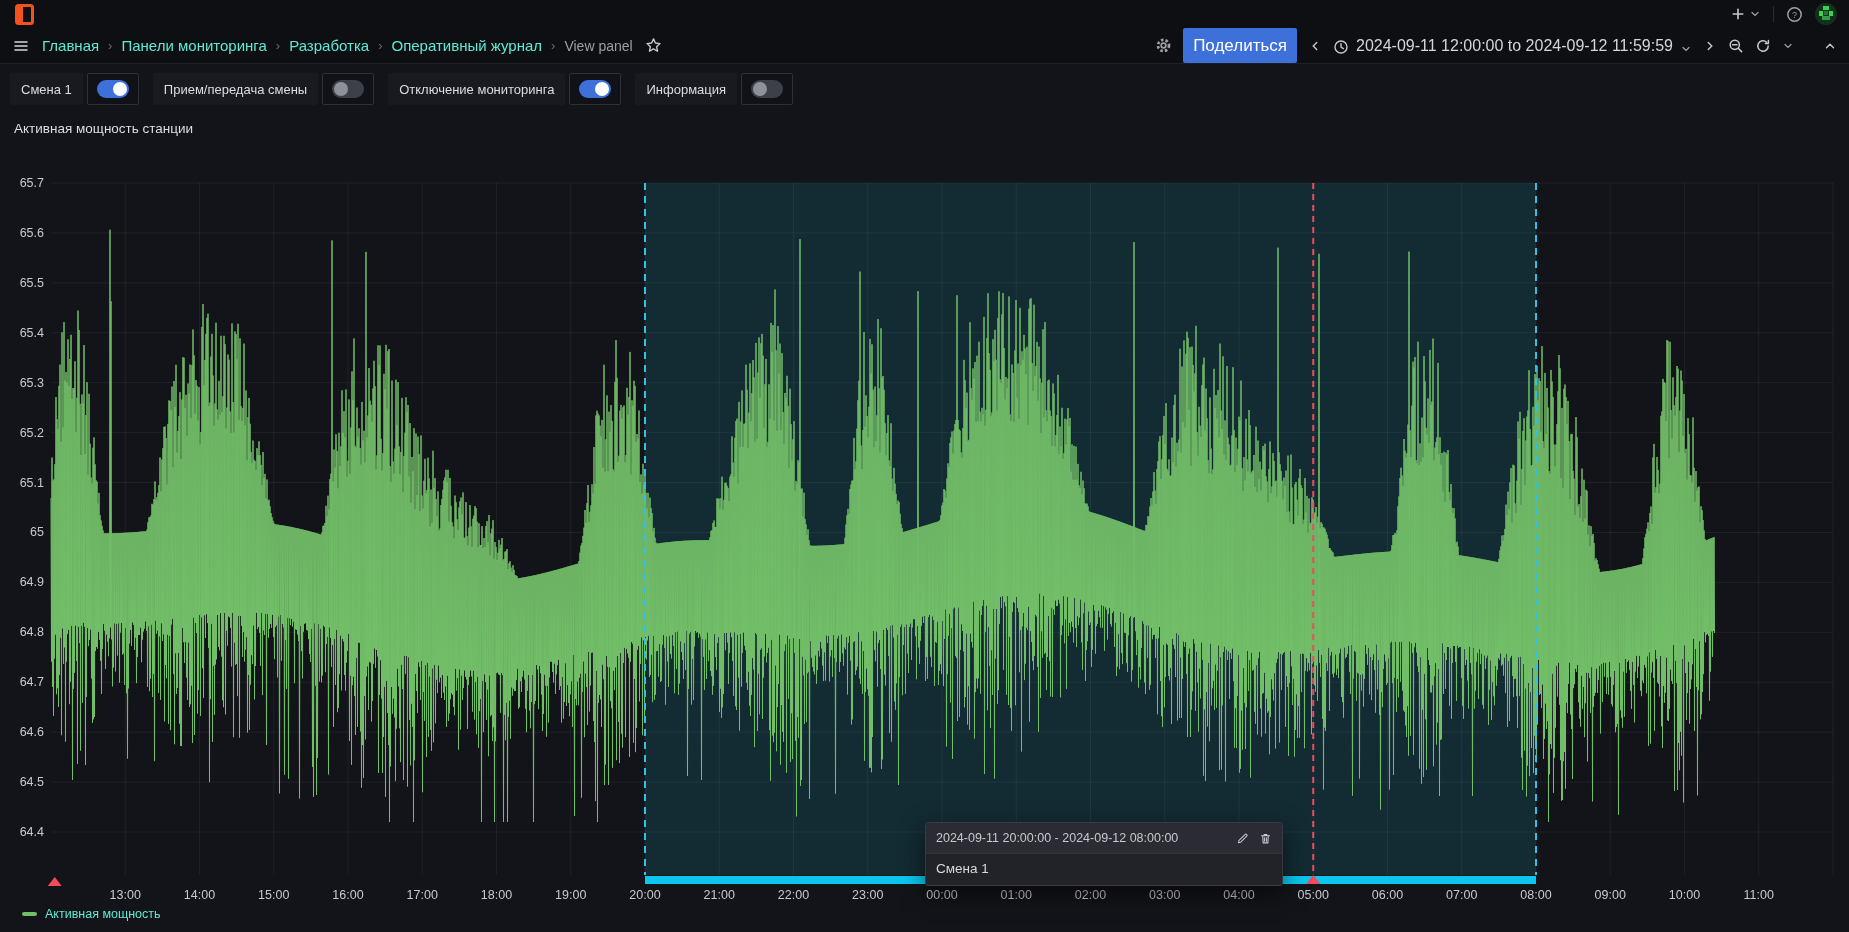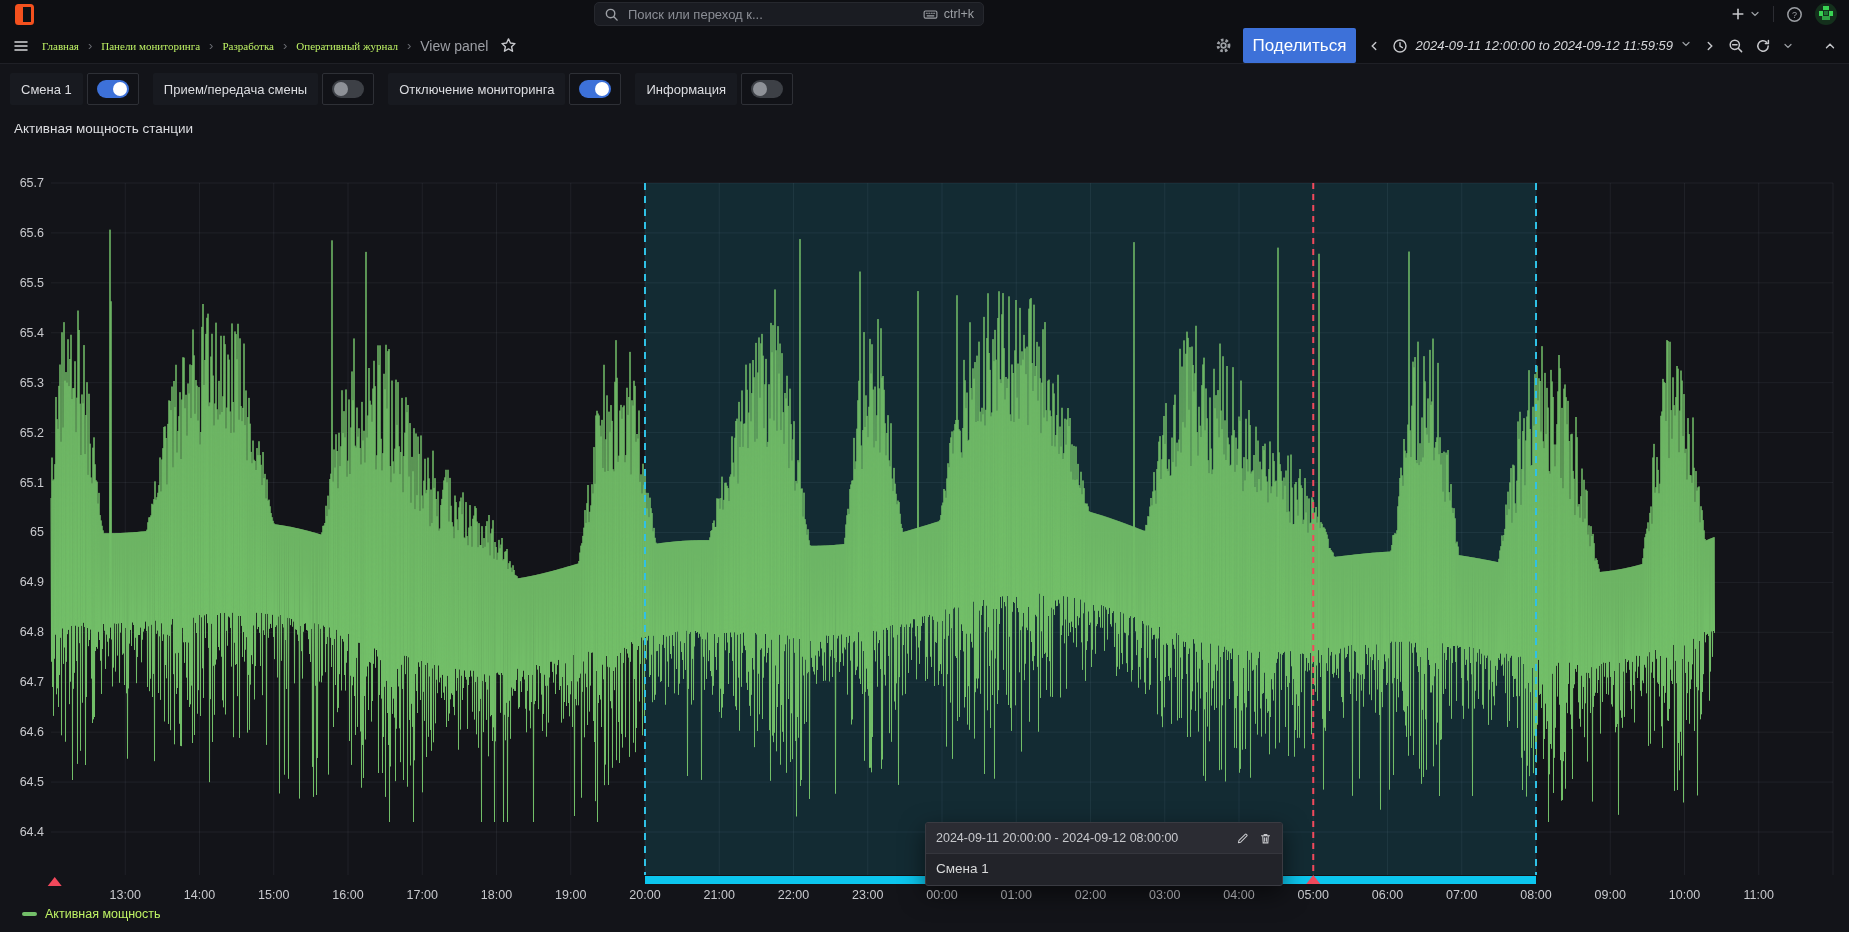--- a/index.html
+++ b/index.html
@@ -21,45 +21,45 @@
   .searchbox input::placeholder{color:#8b8e95;}
   .kbd{display:flex;align-items:center;gap:5px;color:#9da0a5;font-size:12.5px;white-space:nowrap;}
   .top-right{margin-left:auto;display:flex;align-items:center;gap:12px;}
   .vdiv{width:1px;height:16px;background:#2c2d33;}
   .ibtn{display:flex;align-items:center;justify-content:center;color:#9da0a5;cursor:pointer;}
   
   .navrow{position:absolute;left:0;top:28px;right:0;height:36px;background:#0e0f13;
     border-bottom:1px solid #1f2026;display:flex;align-items:center;padding:0 12px;
     box-sizing:border-box;z-index:4;}
   .breadcrumb{display:flex;align-items:center;margin-left:12px;white-space:nowrap;}
-  .crumb{color:#bef264;font-size:11px;cursor:pointer;font-family:Liberation Serif, serif;}
+  .crumb{color:#5eead4;font-size:15px;cursor:pointer;}
   .crumb-sep{color:#6a6c72;margin:0 9px;font-size:13px;}
   .crumb-current{color:#9d9fa5;font-size:14px;margin-right:12px;}
   .nav-right{margin-left:auto;display:flex;align-items:center;gap:11px;}
   .share-btn{background:#3d71d9;color:#ffffff;font-size:17px;border:none;border-radius:2px;
     height:35px;padding:0 10px;font-family:inherit;cursor:pointer;}
-  .time-btn{display:flex;align-items:flex-start;gap:7px;color:#d5d6d9;font-size:13px;cursor:pointer;white-space:nowrap;font-style:italic;}
+  .time-btn{display:flex;align-items:flex-end;gap:7px;color:#d5d6d9;font-size:16px;cursor:pointer;white-space:nowrap;}
   .collapse-caret{margin-left:18px;}
   
   .controls{position:absolute;left:10px;top:73px;display:flex;gap:14px;z-index:3;}
   .ctrl{display:flex;gap:4px;align-items:stretch;}
   .ctrl-label{background:#181a20;color:#dcdde1;font-size:13px;display:flex;align-items:center;
     padding:0 11px;border-radius:2px;height:32px;box-sizing:border-box;white-space:nowrap;}
   .switch-box{width:52px;height:32px;border:1px solid #2e3036;border-radius:2px;display:flex;
     align-items:center;justify-content:center;background:#111217;box-sizing:border-box;cursor:pointer;}
   .pill{width:32px;height:18px;border-radius:9px;background:#3d4046;position:relative;display:block;}
   .pill .knob{position:absolute;top:2px;left:2px;width:14px;height:14px;border-radius:50%;
     background:#8e9197;transition:none;}
   .pill.on{background:#3d71d9;}
   .pill.on .knob{left:16px;background:#ffffff;}
   
   .panel-title{position:absolute;left:14px;top:121px;font-size:13.5px;color:#dcdde1;z-index:2;}
   #chart{position:absolute;left:0;top:0;z-index:1;pointer-events:none;}
   .legend{position:absolute;left:22px;top:907px;display:flex;align-items:center;gap:8px;
-    font-size:12.5px;color:#bef264;z-index:2;cursor:pointer;}
+    font-size:12.5px;color:#5eead4;z-index:2;cursor:pointer;}
   .legend .swatch{width:15px;height:4px;border-radius:2px;display:block;}
   
   .anno-tooltip{position:absolute;left:925px;top:822px;width:356px;background:#222329;
     border:1px solid #3a3b42;border-radius:3px;overflow:hidden;z-index:6;
     box-shadow:0 8px 24px rgba(0,0,0,.55);}
   .tt-head{height:30px;background:#2b2c33;display:flex;align-items:center;padding:0 10px;
     gap:10px;color:#c7c8cc;font-size:12.5px;border-bottom:1px solid rgba(255,255,255,0.05);}
   .tt-head .tt-time{flex:1;white-space:nowrap;}
   .tt-icons{display:flex;align-items:center;gap:10px;}
   .tt-body{padding:7px 10px 9px;color:#d8d9da;font-size:13.5px;}
@@ -68,38 +68,20 @@
 <body>
 
 <div class="topbar">
   <div class="logo">
     <svg width="21" height="23" viewBox="0 0 21 23">
       <rect x="2.5" y="2.5" width="16" height="18" rx="2" fill="none" stroke="#f4511e" stroke-width="3"></rect>
       <rect x="2" y="2" width="7" height="19" fill="#f4511e"></rect>
     </svg>
   </div>
 
-  <div class="searchbox">
-    <svg width="15" height="15" viewBox="0 0 16 16" stroke="#9da0a5" fill="none" stroke-width="1.5" stroke-linecap="round">
-      <circle cx="7" cy="7" r="4.5"></circle>
-        <line x1="10.5" y1="10.5" x2="14" y2="14"></line>
-    </svg>
-    <input type="text" placeholder="Поиск или переход к..." style="">
-    <span class="kbd">
-      <svg width="17" height="15" viewBox="0 0 16 16" stroke="#9da0a5" fill="none" stroke-width="1.2" stroke-linecap="round">
-        <rect x="1.2" y="4.2" width="13.6" height="7.6" rx="1.4"></rect>
-        <line x1="4.4" y1="9.4" x2="11.6" y2="9.4"></line>
-        <line x1="3.6" y1="6.6" x2="4.6" y2="6.6"></line>
-          <line x1="6.2" y1="6.6" x2="7.2" y2="6.6"></line>
-        <line x1="8.8" y1="6.6" x2="9.8" y2="6.6"></line>
-          <line x1="11.4" y1="6.6" x2="12.4" y2="6.6"></line>
-      </svg>
-      <span>ctrl+k</span>
-    </span>
-  </div>
 
   <div class="top-right">
     <span class="ibtn" style="gap:3px;">
       <svg width="16" height="16" viewBox="0 0 16 16" stroke="#c7c8cc" fill="none" stroke-width="1.6" stroke-linecap="round">
         <line x1="8" y1="3.2" x2="8" y2="12.8"></line>
           <line x1="3.2" y1="8" x2="12.8" y2="8"></line>
       </svg>
       <svg width="12" height="12" viewBox="0 0 16 16" stroke="#9da0a5" fill="none" stroke-width="1.6" stroke-linecap="round">
         <polyline points="4,6 8,10 12,6"></polyline>
       </svg>

